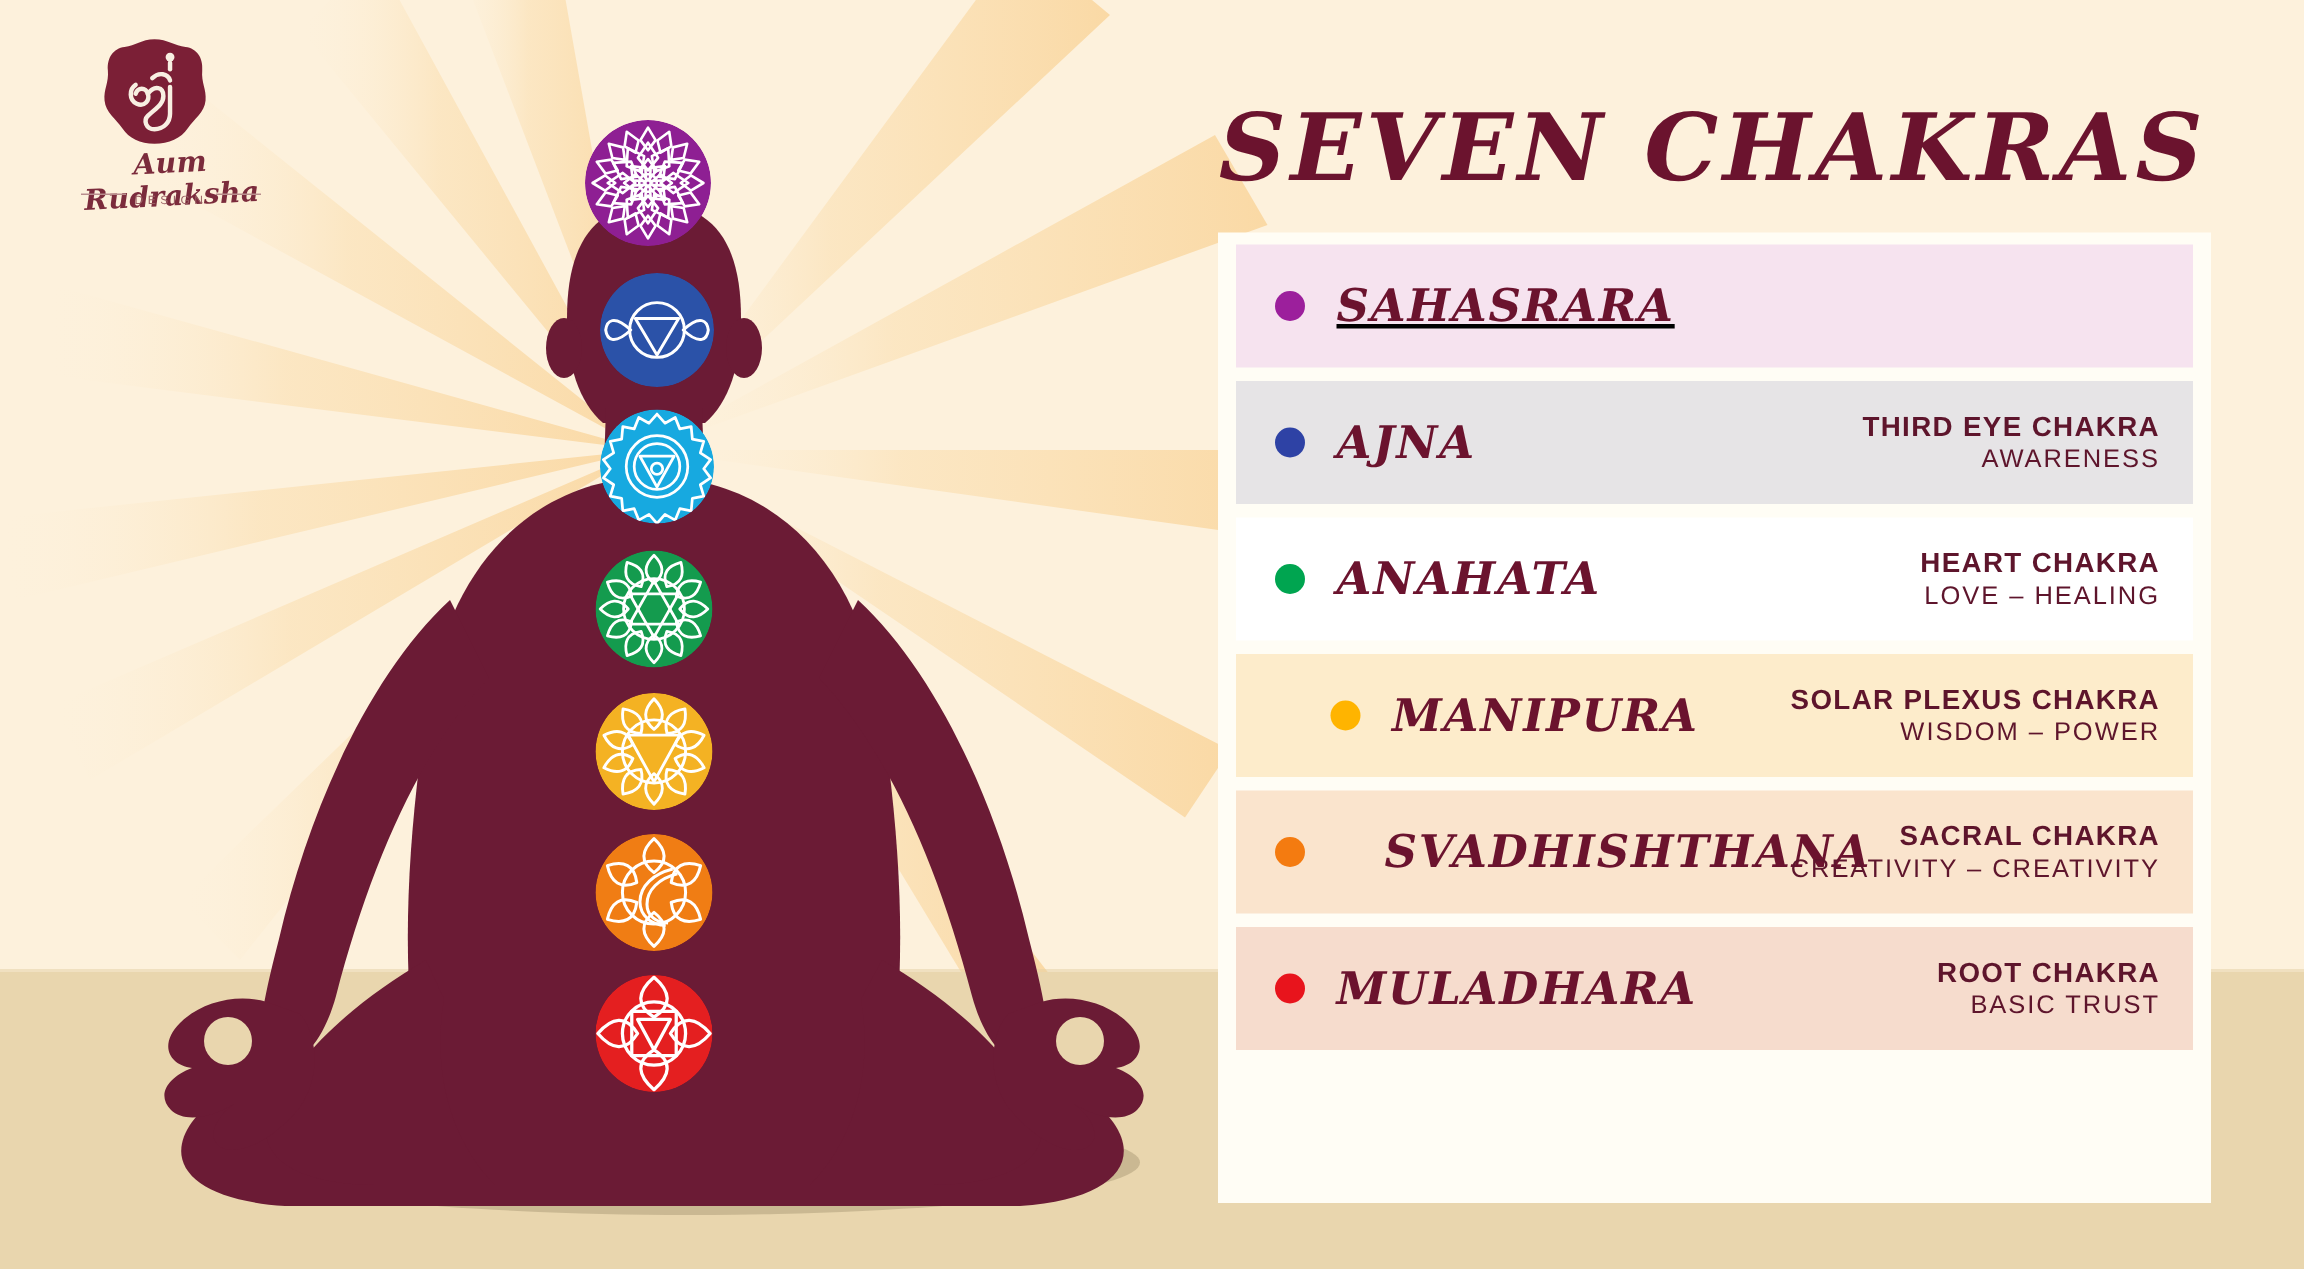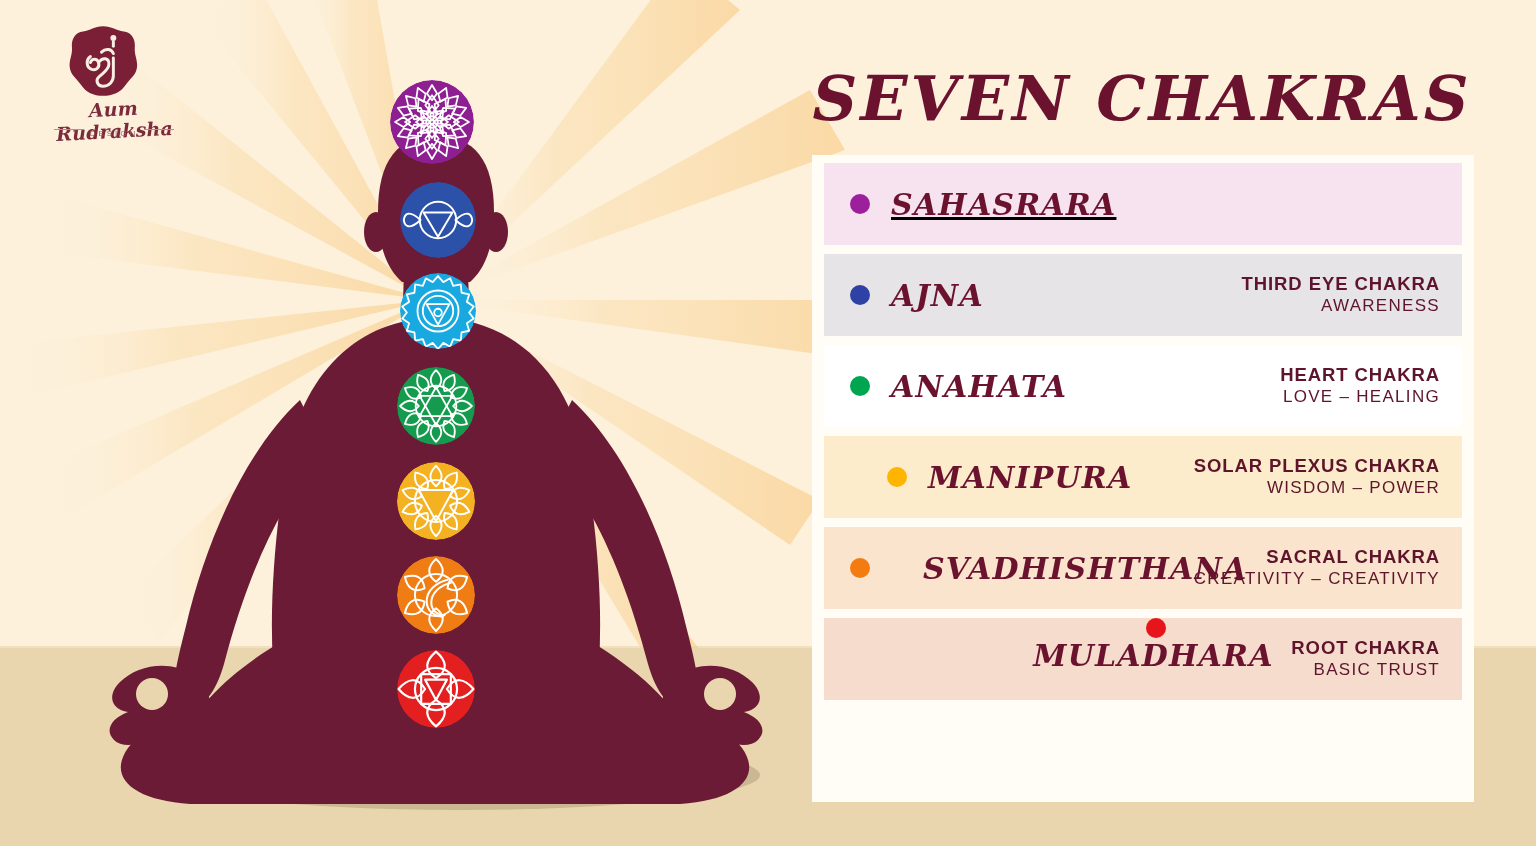--- a/index.html
+++ b/index.html
@@ -53,21 +53,21 @@
   }
   .panel{
     position:absolute;left:812px;top:155px;width:662px;height:647px;
     background:#fffdf5;
   }
   .rows{position:absolute;left:824px;top:163px;width:638px;}
   .row{
     position:relative;height:82px;margin-bottom:9px;
     display:flex;align-items:center;
   }
-  .row:last-child{margin-bottom:0;flex-direction:column;}
+  .row:last-child{margin-bottom:0;}
   .dot{
     width:20px;height:20px;border-radius:50%;flex:0 0 auto;margin-left:26px;
   }
   .sanskrit{
     margin-left:21px;
     font-family:"DejaVu Serif",serif;font-style:italic;font-weight:bold;
     font-size:30px;letter-spacing:1.2px;color:#6b132e;white-space:nowrap;
   }
   .meaning{
     position:absolute;right:22px;top:50%;transform:translateY(-50%);

